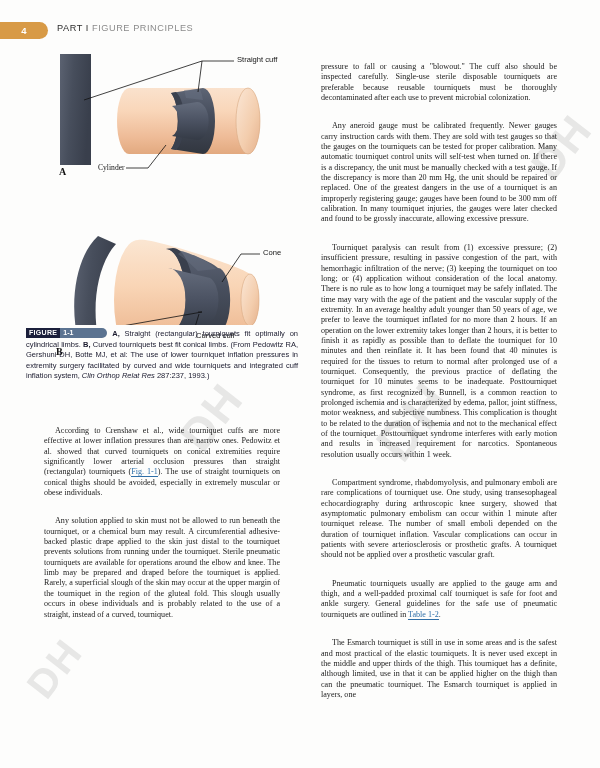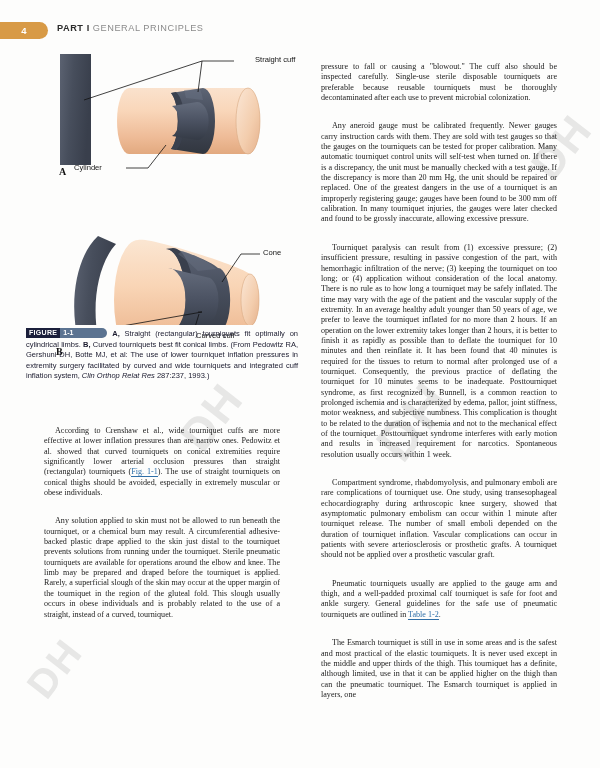--- a/index.html
+++ b/index.html
@@ -58,21 +58,21 @@
   .header-title {
     position: absolute;
     left: 57px;
     top: 1px;
     font-family: "Liberation Sans", sans-serif;
     font-size: 9.2px;
     letter-spacing: 0.55px;
     white-space: nowrap;
   }
   .header-title .part {
-    font-weight: bold;
+    font-weight: normal;
     color: #2c2c2c;
   }
   .header-title .part-name {
     color: #8b8b8b;
   }
 
   
   .col {
     position: absolute;
     top: 44px;
@@ -171,21 +171,21 @@
 
 <div class="watermark wm1">DH</div>
 <div class="watermark wm2">DH</div>
 <div class="watermark wm3">DH</div>
 <div class="watermark wm4">DH</div>
 
 <div class="page-header">
   <div class="folio-tab">4</div>
   <div class="header-title">
     <span class="part">PART I</span>
-    <span class="part-name">GENERAL PRINCIPLES</span>
+    <span class="part-name">FIGURE PRINCIPLES</span>
   </div>
 </div>
 
 <div class="figure-block">
 
   <svg class="fig-art" viewBox="0 0 272 285" xmlns="http://www.w3.org/2000/svg">
     <defs>
       <linearGradient id="limbGradA" x1="0" y1="0" x2="0" y2="1">
         <stop offset="0%" stop-color="#fae2cd"></stop>
         <stop offset="35%" stop-color="#f9d6b9"></stop>
@@ -254,22 +254,22 @@
       <path d="M68 291 L176 272"></path>
       <path d="M172 272 L176 272"></path>
       <path d="M196 242 L215 214 L234 214"></path>
       <path d="M166 297 L173 274"></path>
       <path d="M68 291 L152 294"></path>
       <path d="M152 294 L166 297"></path>
       <path d="M166 297 L183 297"></path>
     </g>
   </svg>
 
-  <span class="fig-label" style="left:229px; top:15px;">Straight cuff</span>
-  <span class="fig-label" style="left:48px; top:123px;">Cylinder</span>
+  <span class="fig-label" style="left:211px; top:15px;">Straight cuff</span>
+  <span class="fig-label" style="left:72px; top:123px;font-family:Liberation Serif, serif;">Cylinder</span>
   <span class="fig-label" style="left:237px; top:208px;">Cone</span>
   <span class="fig-label" style="left:170px; top:291px;">Curved cuff</span>
   <span class="panel-letter" style="left:33px; top:126px;">A</span>
   <span class="panel-letter" style="left:30px; top:306px;">B</span>
 
   <div class="caption">
     <span class="fig-tag">FIGURE</span><span class="fig-num">1-1</span><b>A,</b><span> Straight (rectangular) tourniquets fit optimally on cylindrical limbs. </span><b>B,</b><span> Curved tourniquets best fit conical limbs. (From Pedowitz RA, Gershuni DH, Botte MJ, et al: The use of lower tourniquet inflation pressures in extremity surgery facilitated by curved and wide tourniquets and integrated cuff inflation system, </span><i>Clin Orthop Relat Res</i><span> 287:237, 1993.)</span>
   </div>
 </div>
 

